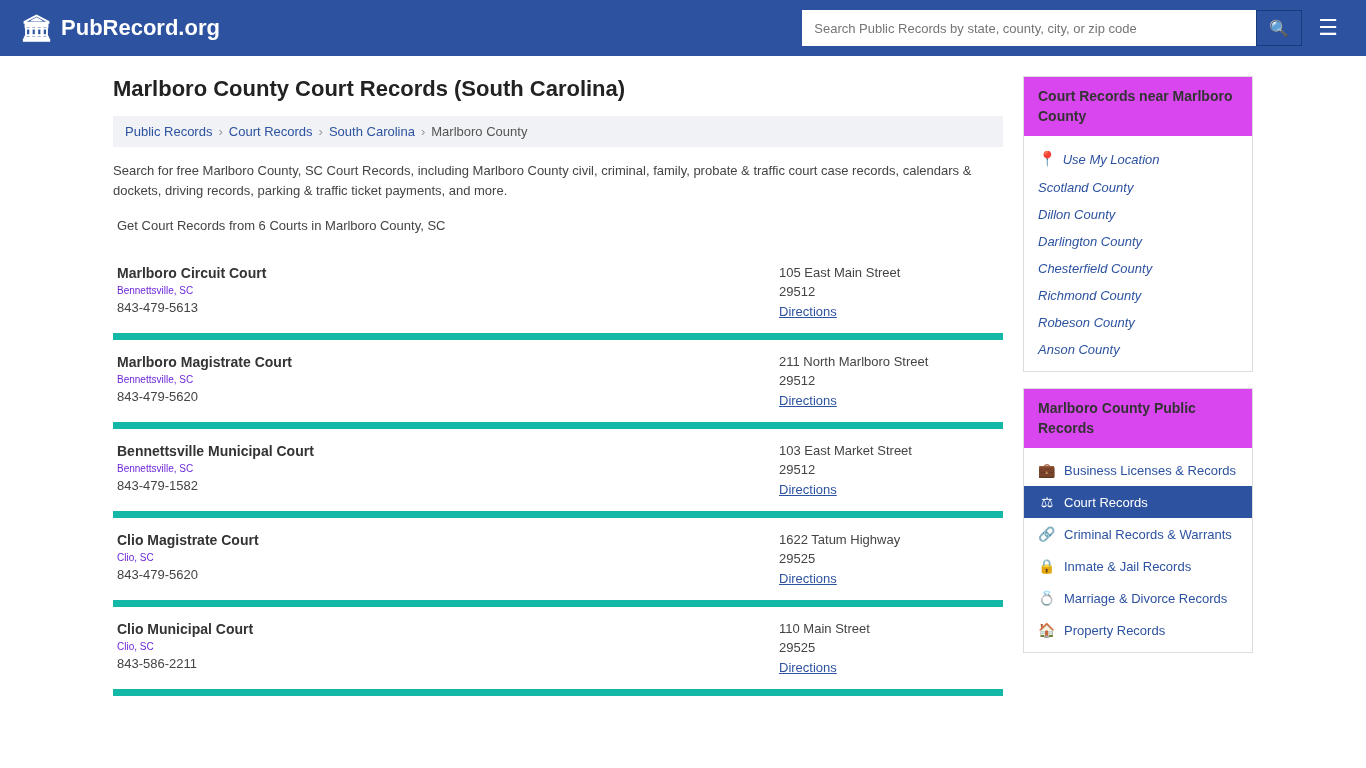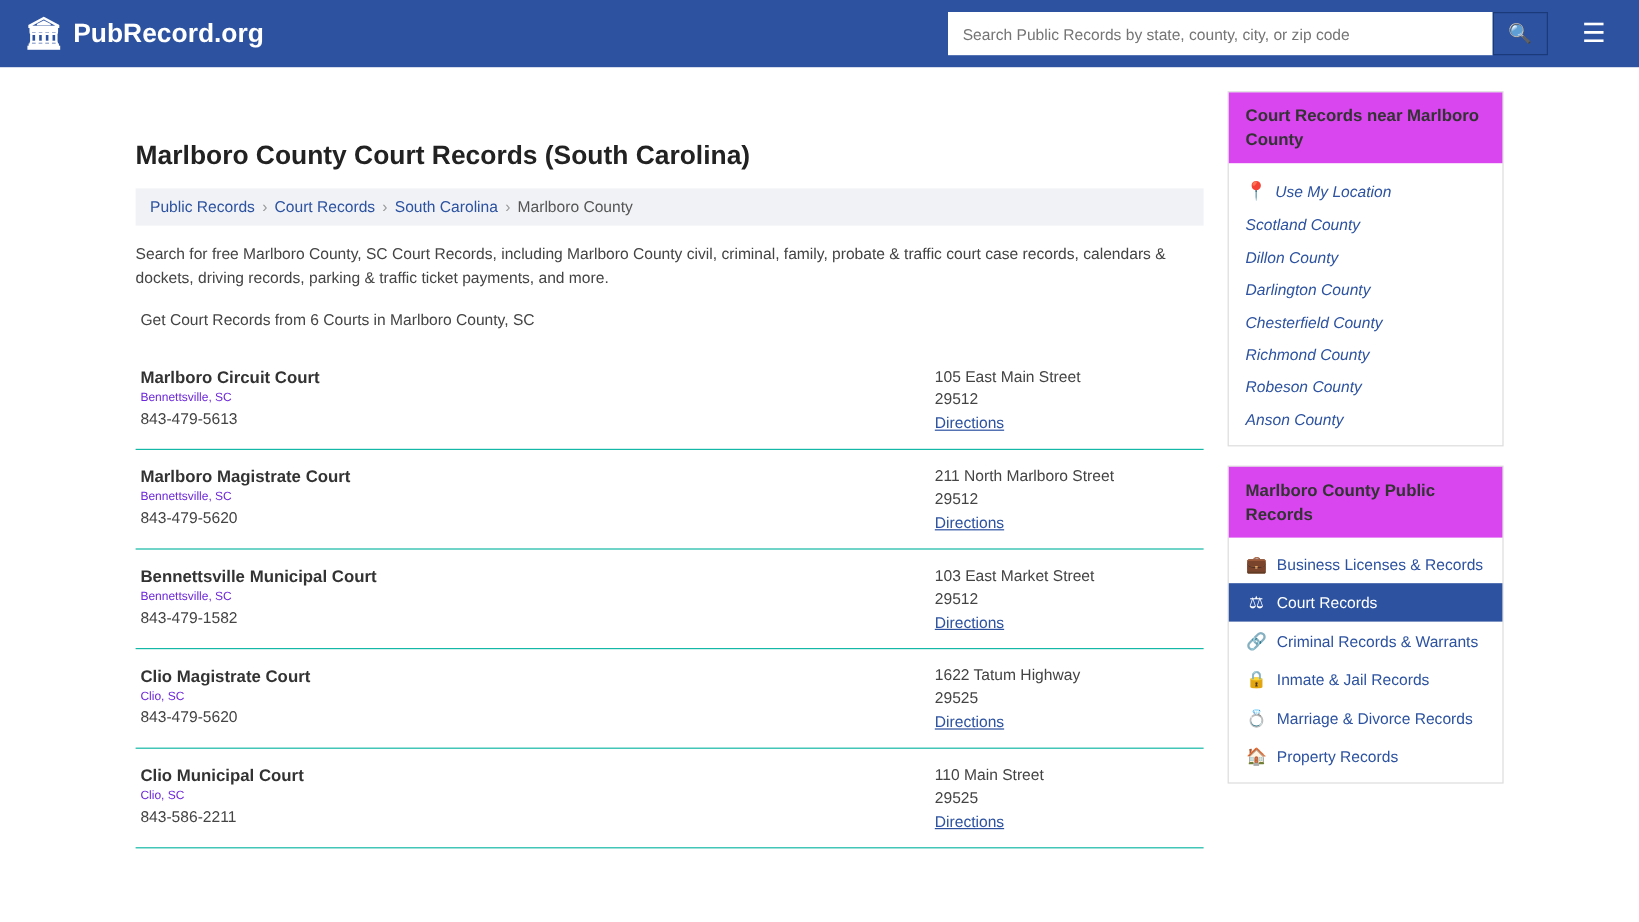--- a/index.html
+++ b/index.html
@@ -21,21 +21,21 @@
       font-weight: bold;
       text-decoration: none;
       gap: 8px;
     }
     .header-logo .logo-icon {
       font-size: 26px;
     }
     .header-right {
       display: flex;
       align-items: center;
-      gap: 20px;
+      gap: 8px;
       flex: 1;
       justify-content: flex-end;
     }
     .search-bar {
       display: flex;
       align-items: center;
       flex: 0 0 500px;
     }
     .search-bar input {
       width: 100%;
@@ -78,21 +78,20 @@
       width: 230px;
       flex-shrink: 0;
     }
 
     
     .page-title {
       font-size: 22px;
       font-weight: bold;
       color: #222;
       margin-bottom: 14px;
-      margin-top: 41px;
     }
 
     
     .breadcrumb {
       background: #f0f2f5;
       padding: 8px 12px;
       font-size: 13px;
       color: #555;
       margin-bottom: 14px;
       display: flex;
@@ -129,21 +128,21 @@
       color: #444;
       margin-bottom: 18px;
       padding: 0 4px;
     }
 
     
     .court-entry {
       display: flex;
       justify-content: space-between;
       padding: 14px 4px;
-      border-bottom: 1px solid #14b8a6;
+      border-bottom: 7px solid #14b8a6;
     }
     .court-left {}
     .court-name {
       font-weight: bold;
       font-size: 14px;
       margin-bottom: 4px;
     }
     .court-city {
       font-size: 10px;
       color: #6d28d9;

